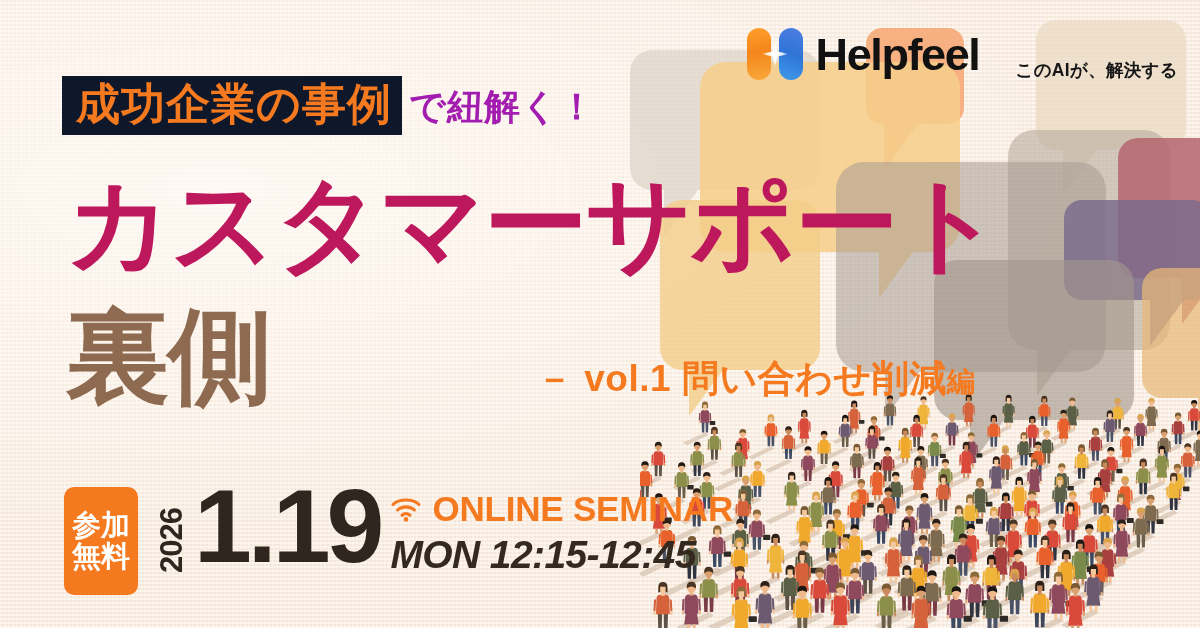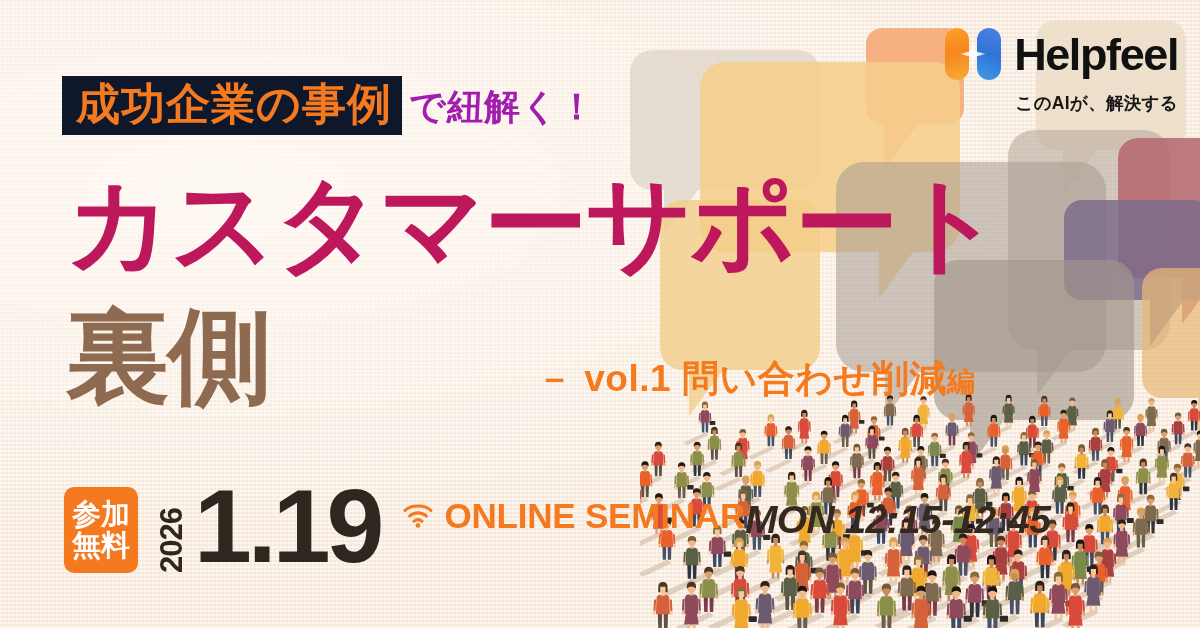--- a/index.html
+++ b/index.html
@@ -54,21 +54,20 @@
     top:100%;
     border-width:46px 34px 0 0;
     border-color:currentColor transparent transparent transparent;
   }
 
   
   .logo{
     position:absolute;
     top:26px; right:22px;
     display:flex;
-    flex-direction:column;
     align-items:flex-end;
     z-index:40;
   }
   .logo-row{display:flex;align-items:center;gap:13px;}
   .logo-mark{
     position:relative;
     width:56px;height:56px;
     flex:0 0 auto;
   }
   .logo-mark .pill{
@@ -188,21 +187,21 @@
     position:absolute;
     left:64px; top:487px;
     display:flex;
     align-items:flex-start;
     z-index:30;
   }
   .free-badge{
     background:#f4791f;
     color:#ffffff;
     border-radius:10px;
-    width:74px;height:86px;
+    width:74px;height:108px;
     display:flex;
     flex-direction:column;
     align-items:center;
     justify-content:center;
     font-size:29px;
     font-weight:700;
     line-height:1.08;
     letter-spacing:0;
     flex:0 0 auto;
   }
@@ -224,24 +223,24 @@
     margin-left:4px;
     margin-top:-10px;
     font-size:104px;
     font-weight:700;
     color:#2f2620;
     line-height:.95;
     letter-spacing:-4px;
     font-family:"Liberation Sans","DejaVu Sans",sans-serif;
   }
   .when{
-    margin-left:22px;
+    margin-left:10px;
     margin-top:4px;
     display:flex;
-    flex-direction:row;
+    flex-direction:column;
   }
   .when-top{
     display:flex;
     align-items:center;
     gap:10px;
   }
   .wifi-icon{
     width:32px;height:26px;
     flex:0 0 auto;
   }

